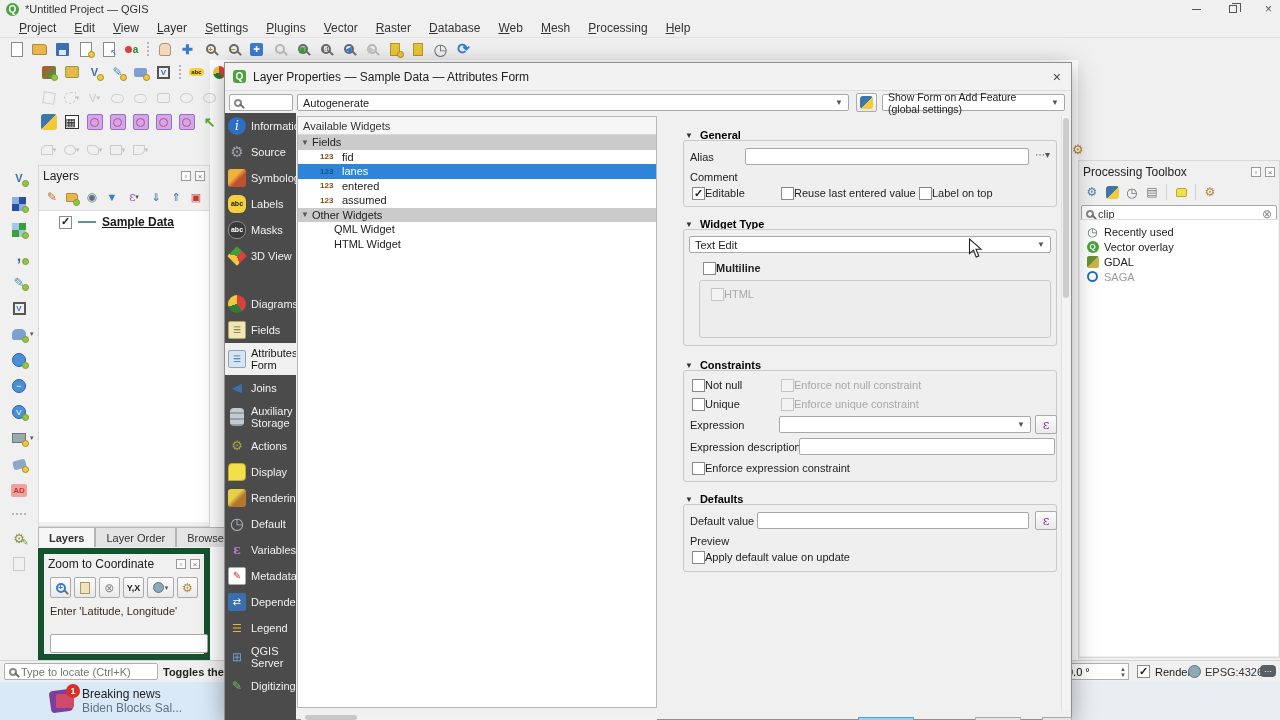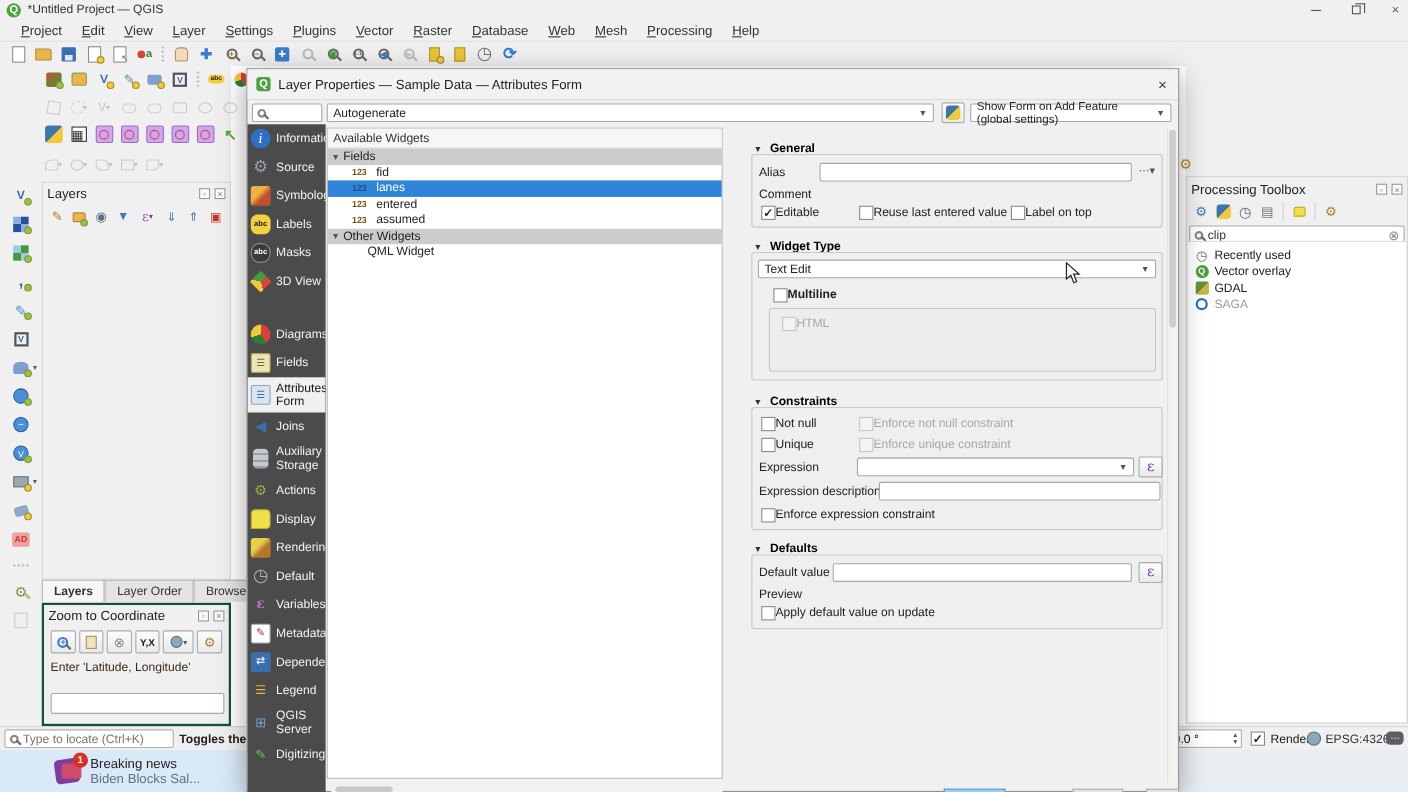--- a/index.html
+++ b/index.html
@@ -422,29 +422,36 @@
       <span class="ti" style="width:18px">
           <span style="color:#3a6fae;font-size:11px">⇓</span>
         </span>
       <span class="ti" style="width:18px">
           <span style="color:#3a6fae;font-size:11px">⇑</span>
         </span>
       <span class="ti" style="width:18px">
           <span style="color:#c0392b;font-size:11px">▣</span>
         </span>
     </div>
+    <div style="background:#fff;border-top:1px solid #ddd;height:312px">
+      <div style="display:flex;align-items:center;gap:6px;padding:4px 4px 0 20px">
+        <span class="cb" data-checked="true"></span>
+        <span style="width:18px;height:2px;background:#5f948d"></span>
+        <span style="font-weight:bold;text-decoration:underline;font-size:12px">Sample Data</span>
+      </div>
+    </div>
   </div>
 
   <div class="abs" style="left:38px;top:527px;display:flex">
     <span class="tab active">Layers</span>
     <span class="tab">Layer Order</span>
     <span class="tab">Browser</span>
   </div>
 
-  <div class="abs" style="left:38px;top:548px;width:172px;height:112px;background:#f0f0f0;border:2px solid #14532d">
+  <div class="abs" style="left:38px;top:548px;width:172px;height:112px;background:#f0f0f0;border:6px solid #14532d">
     <div style="display:flex;align-items:center;justify-content:space-between;padding:3px 4px">
       <span class="panel-title">Zoom to Coordinate</span>
       <span class="panel-btns">
         <span class="pb">▫</span>
         <span class="pb">×</span>
       </span>
     </div>
     <div style="display:flex;gap:3px;padding:3px 6px">
       <span class="btn20">
           <span class="mag" style="border-color:#3a7bd0;color:#3a7bd0">+</span>
@@ -698,20 +705,24 @@
           <span class="n123">123</span>
           <span>assumed</span>
         </div>
       <div class="trowi band">
           <span class="exp">▼</span>
           <span>Other Widgets</span>
         </div>
       <div class="trowi">
           <span style="width:36px;flex:none"></span>
           <span>QML Widget</span>
+        </div>
+      <div class="trowi">
+          <span style="width:36px;flex:none"></span>
+          <span>HTML Widget</span>
         </div>
     </div>
 
     <div style="position:absolute;left:76px;top:651px;width:356px;height:7px;background:#f1f1f1">
       <div style="position:absolute;left:4px;top:1px;width:52px;height:5px;background:#c8c8c8;border-radius:3px"></div>
     </div>
 
     <div class="form">
 
       <div class="shead" style="left:28px;top:13px">

